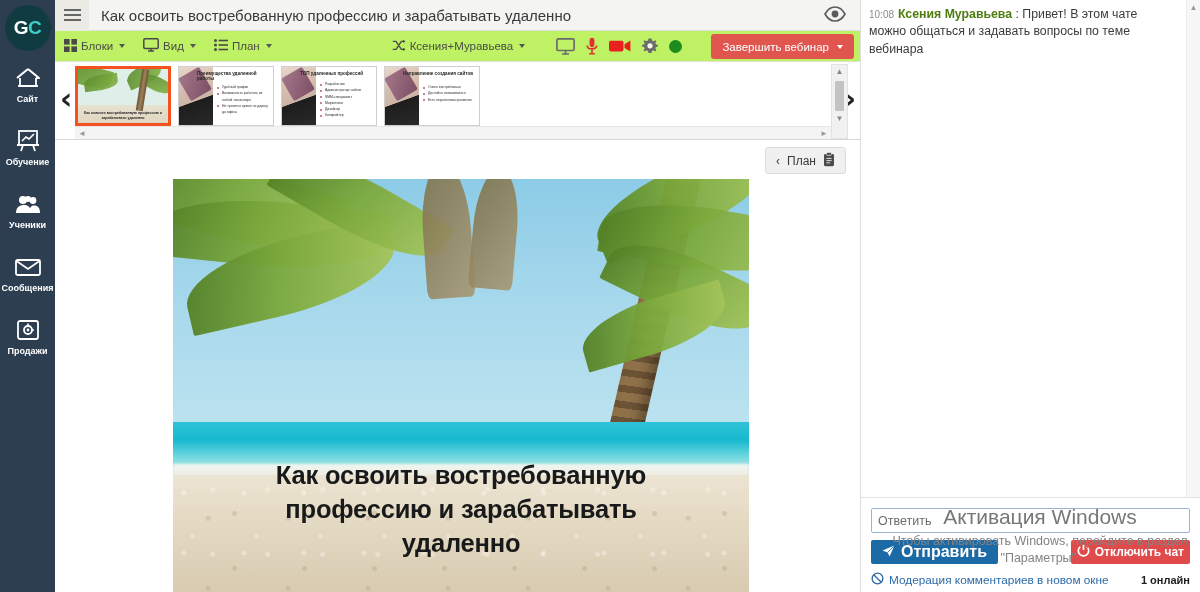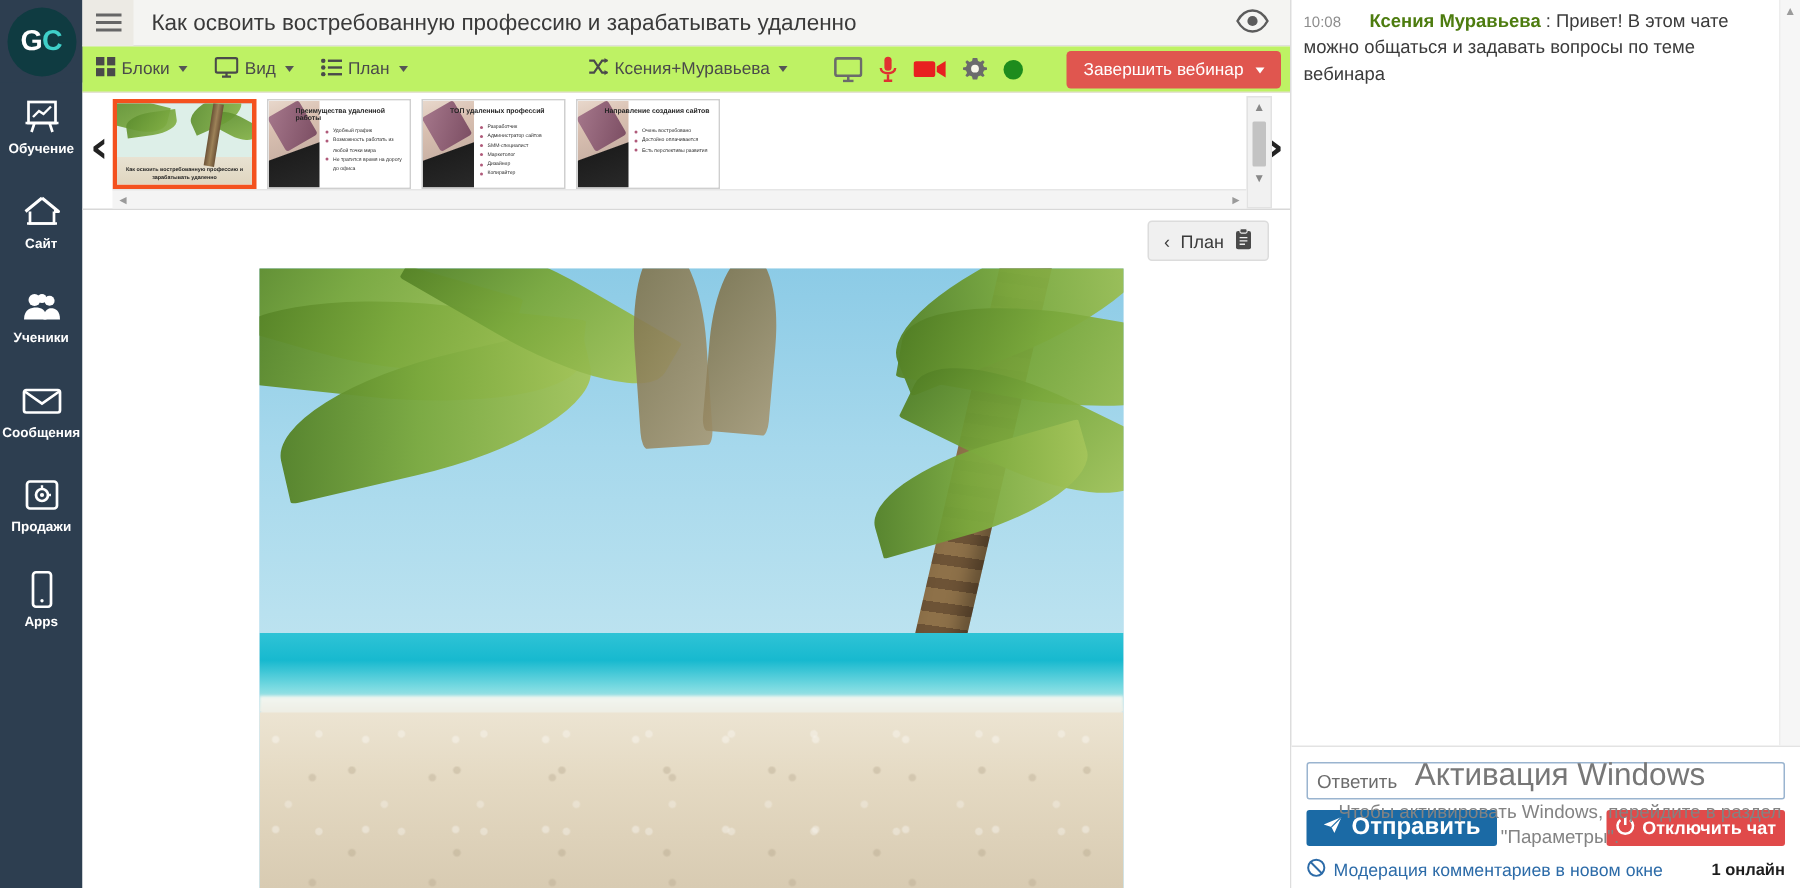--- a/index.html
+++ b/index.html
@@ -275,21 +275,21 @@
     position: absolute; left: 860px; top: 0;
     width: 340px; height: 592px;
     background: #ffffff;
     border-left: 1px solid #dddddd;
   }
   .chat-msgs {
     position: absolute; left: 0; top: 0; right: 14px; bottom: 95px;
     padding: 6px 10px 0 8px; overflow: hidden;
   }
   .msg { font-size: 12.3px; line-height: 1.42; color: #3b3b3b; }
-  .msg .time { font-size: 10px; color: #8d8d8d; margin-right: 19px; }
+  .msg .time { font-size: 10px; color: #8d8d8d; margin-right: 4px; }
   .msg .who { color: #4d7c0f; font-weight: bold; }
   .chat-sb {
     position: absolute; right: 0; top: 0; width: 14px; bottom: 95px;
     background: #f6f6f6; border-left: 1px solid #ededed;
   }
   .chat-sb .ar { text-align:center; font-size: 8px; color:#9b9b9b; padding-top:3px; }
 
   .chat-bottom {
     position: absolute; left: 0; right: 0; bottom: 0; height: 95px;
     background: #ffffff; border-top: 1px solid #e3e3e3;
@@ -342,42 +342,42 @@
 <body>
 
 <div id="app">
 
   <nav class="sidebar">
     <div class="gc-logo">
       <div class="gc-circle">
         <span class="gc-g">G</span>
           <span class="gc-c">C</span>
       </div>
+    </div>
+
+    <div class="side-item">
+      <span class="ico">
+        <svg width="26" height="22" viewBox="0 0 26 22">
+            <path d="M13 2 L24 11 L21 11 L21 11 M13 2 L2 11" stroke="#fff" stroke-width="2" fill="none" stroke-linejoin="round"></path>
+            <path d="M5 11 L5 19 L21 19 L21 11" stroke="#fff" stroke-width="1.8" fill="none"></path>
+            <path d="M3 19 L23 19" stroke="#fff" stroke-width="1.8"></path>
+          </svg>
+      </span>
+      <span class="lbl">Сайт</span>
     </div>
 
     <div class="side-item">
       <span class="ico">
         <svg width="26" height="24" viewBox="0 0 26 24">
             <rect x="4" y="2" width="18" height="14" stroke="#fff" stroke-width="1.8" fill="none"></rect>
             <path d="M7 12 L11 8 L14 10 L19 5" stroke="#fff" stroke-width="1.6" fill="none"></path>
             <path d="M2 16 L24 16 M8 16 L6 22 M18 16 L20 22" stroke="#fff" stroke-width="1.8"></path>
           </svg>
       </span>
       <span class="lbl">Обучение</span>
-    </div>
-
-    <div class="side-item">
-      <span class="ico">
-        <svg width="26" height="22" viewBox="0 0 26 22">
-            <path d="M13 2 L24 11 L21 11 L21 11 M13 2 L2 11" stroke="#fff" stroke-width="2" fill="none" stroke-linejoin="round"></path>
-            <path d="M5 11 L5 19 L21 19 L21 11" stroke="#fff" stroke-width="1.8" fill="none"></path>
-            <path d="M3 19 L23 19" stroke="#fff" stroke-width="1.8"></path>
-          </svg>
-      </span>
-      <span class="lbl">Сайт</span>
     </div>
 
     <div class="side-item">
       <span class="ico">
         <svg width="28" height="20" viewBox="0 0 28 20">
             <circle cx="9" cy="6" r="4" fill="#fff"></circle>
             <circle cx="19" cy="6.5" r="3.4" fill="#fff"></circle>
             <circle cx="14" cy="5" r="3" fill="#fff"></circle>
             <path d="M2 19 C2 12 7 11 10 11 C13 11 17 12 17 19 Z" fill="#fff"></path>
             <path d="M15 19 C15 13 18 11.5 20 11.5 C23 11.5 26 13 26 19 Z" fill="#fff"></path>
@@ -402,29 +402,20 @@
         <svg width="26" height="22" viewBox="0 0 26 22">
             <rect x="3" y="2" width="20" height="18" rx="2" stroke="#fff" stroke-width="1.8" fill="none"></rect>
             <circle cx="13" cy="11" r="4" stroke="#fff" stroke-width="1.8" fill="none"></circle>
             <circle cx="13" cy="11" r="1.4" fill="#fff"></circle>
             <path d="M13 4.5 L13 7 M19 11 L16.5 11" stroke="#fff" stroke-width="1.6"></path>
           </svg>
       </span>
       <span class="lbl">Продажи</span>
     </div>
 
-    <div class="side-item">
-      <span class="ico">
-        <svg width="18" height="26" viewBox="0 0 18 26">
-            <rect x="3" y="1.5" width="12" height="23" rx="2" stroke="#fff" stroke-width="1.8" fill="none"></rect>
-            <circle cx="9" cy="20.5" r="1.1" fill="#fff"></circle>
-          </svg>
-      </span>
-      <span class="lbl">Apps</span>
-    </div>
   </nav>
 
   <header class="topbar">
     <div class="hamburger">
       <span></span>
         <span></span>
         <span></span>
     </div>
     <div class="page-title">Как освоить востребованную профессию и зарабатывать удаленно</div>
     <div class="eye-btn">
@@ -619,20 +610,25 @@
 
       <div class="frond" style="right:-30px;top:-12px;width:190px;height:64px;transform:rotate(-22deg);"></div>
       <div class="frond" style="right:-52px;top:28px;width:200px;height:62px;transform:rotate(10deg);"></div>
       <div class="frond" style="right:-20px;top:78px;width:165px;height:60px;transform:rotate(26deg);"></div>
       <div class="frond" style="right:20px;top:120px;width:150px;height:54px;transform:rotate(-16deg);"></div>
 
       <div class="sl-sea"></div>
       <div class="sl-foam"></div>
       <div class="sl-sand"></div>
 
+      <div class="slide-title">
+        <div>Как освоить востребованную</div>
+        <div>профессию и зарабатывать</div>
+        <div>удаленно</div>
+      </div>
     </div>
   </main>
 
   <aside class="chat">
     <div class="chat-msgs">
       <div class="msg">
         <span class="time">10:08</span><span class="who">Ксения Муравьева</span><span> : </span><span>Привет! В этом чате можно общаться и задавать вопросы по теме вебинара</span>
       </div>
     </div>
 

